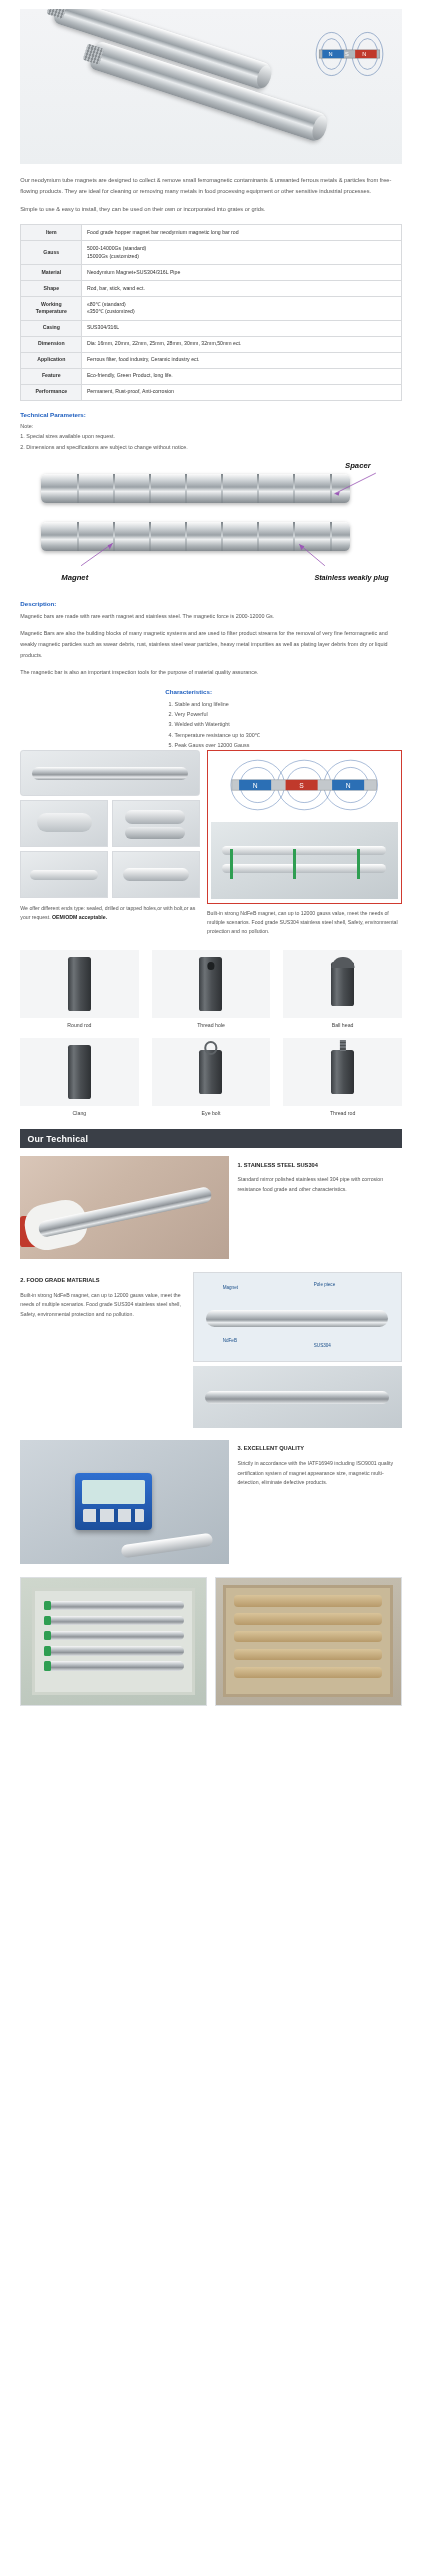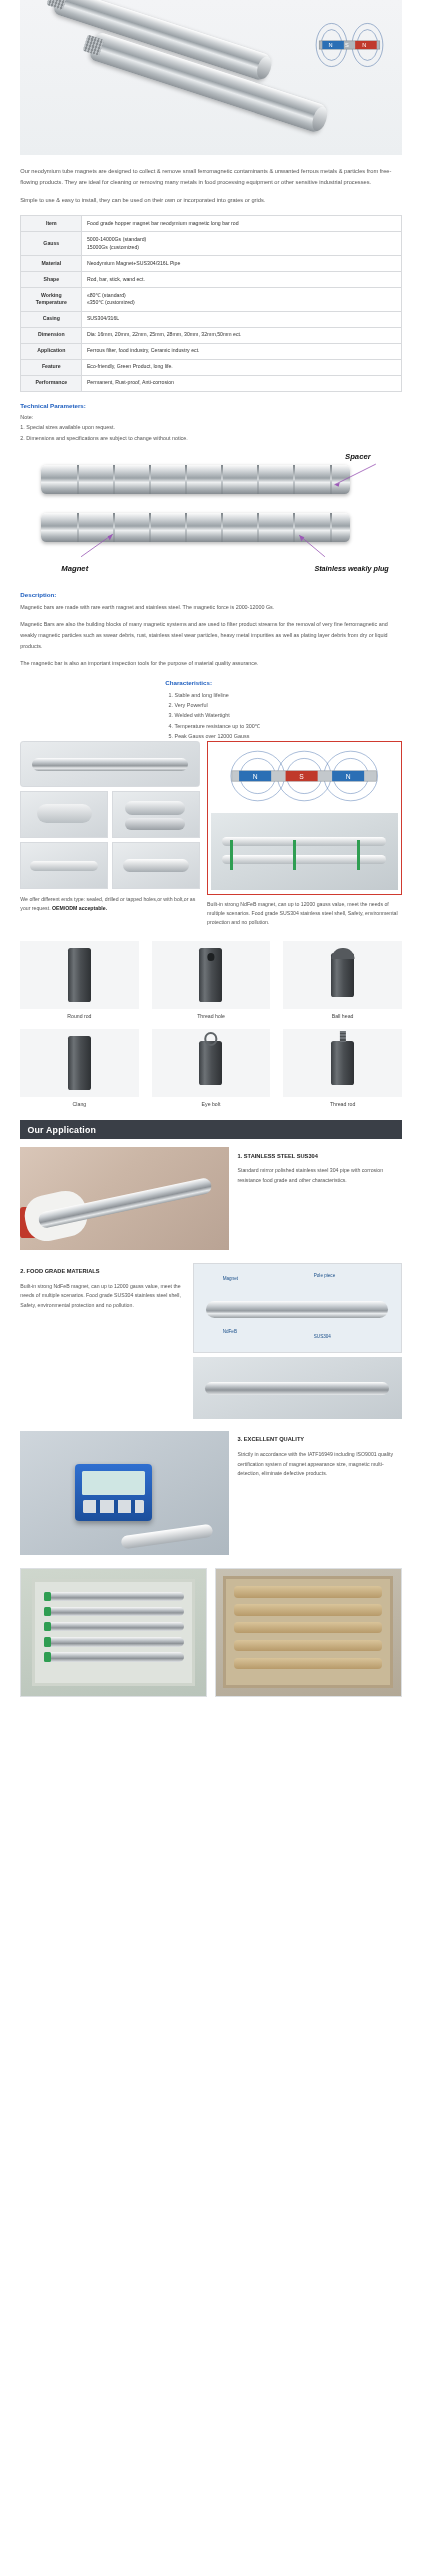--- a/index.html
+++ b/index.html
@@ -4,21 +4,21 @@
 <style>
   * { box-sizing: border-box; }
   body {
     margin: 0;
     padding: 0;
     width: 422px;
     background: #ffffff;
     font-family: "Liberation Sans", sans-serif;
     color: #333;
   }
-  .page { width: 400px; margin: 0 auto; padding: 0 9.3px 15.5px 9.3px; }
+  .page { width: 400px; margin: 9px auto; padding: 0 9.3px 15.5px 9.3px; }
 
   
   .hero {
     position: relative;
     width: 100%;
     height: 155px;
     background: linear-gradient(180deg,#f3f4f6 0%, #eceff1 100%);
     overflow: hidden;
   }
   .rod {
@@ -444,21 +444,21 @@
     <div class="variant">
       <div class="imgbox">
           <div class="cyl short">
             <div class="stud"></div>
           </div>
         </div>
       <div class="vlabel">Thread rod</div>
     </div>
   </div>
 
-  <div class="banner">Our Application</div>
+  <div class="banner">Our Technical</div>
 
   <div class="adv-row">
     <div class="adv-img">
       <div class="hand-photo">
         <div class="cuff"></div>
         <div class="glove"></div>
         <div class="hand-rod"></div>
       </div>
     </div>
     <div class="adv-text">

